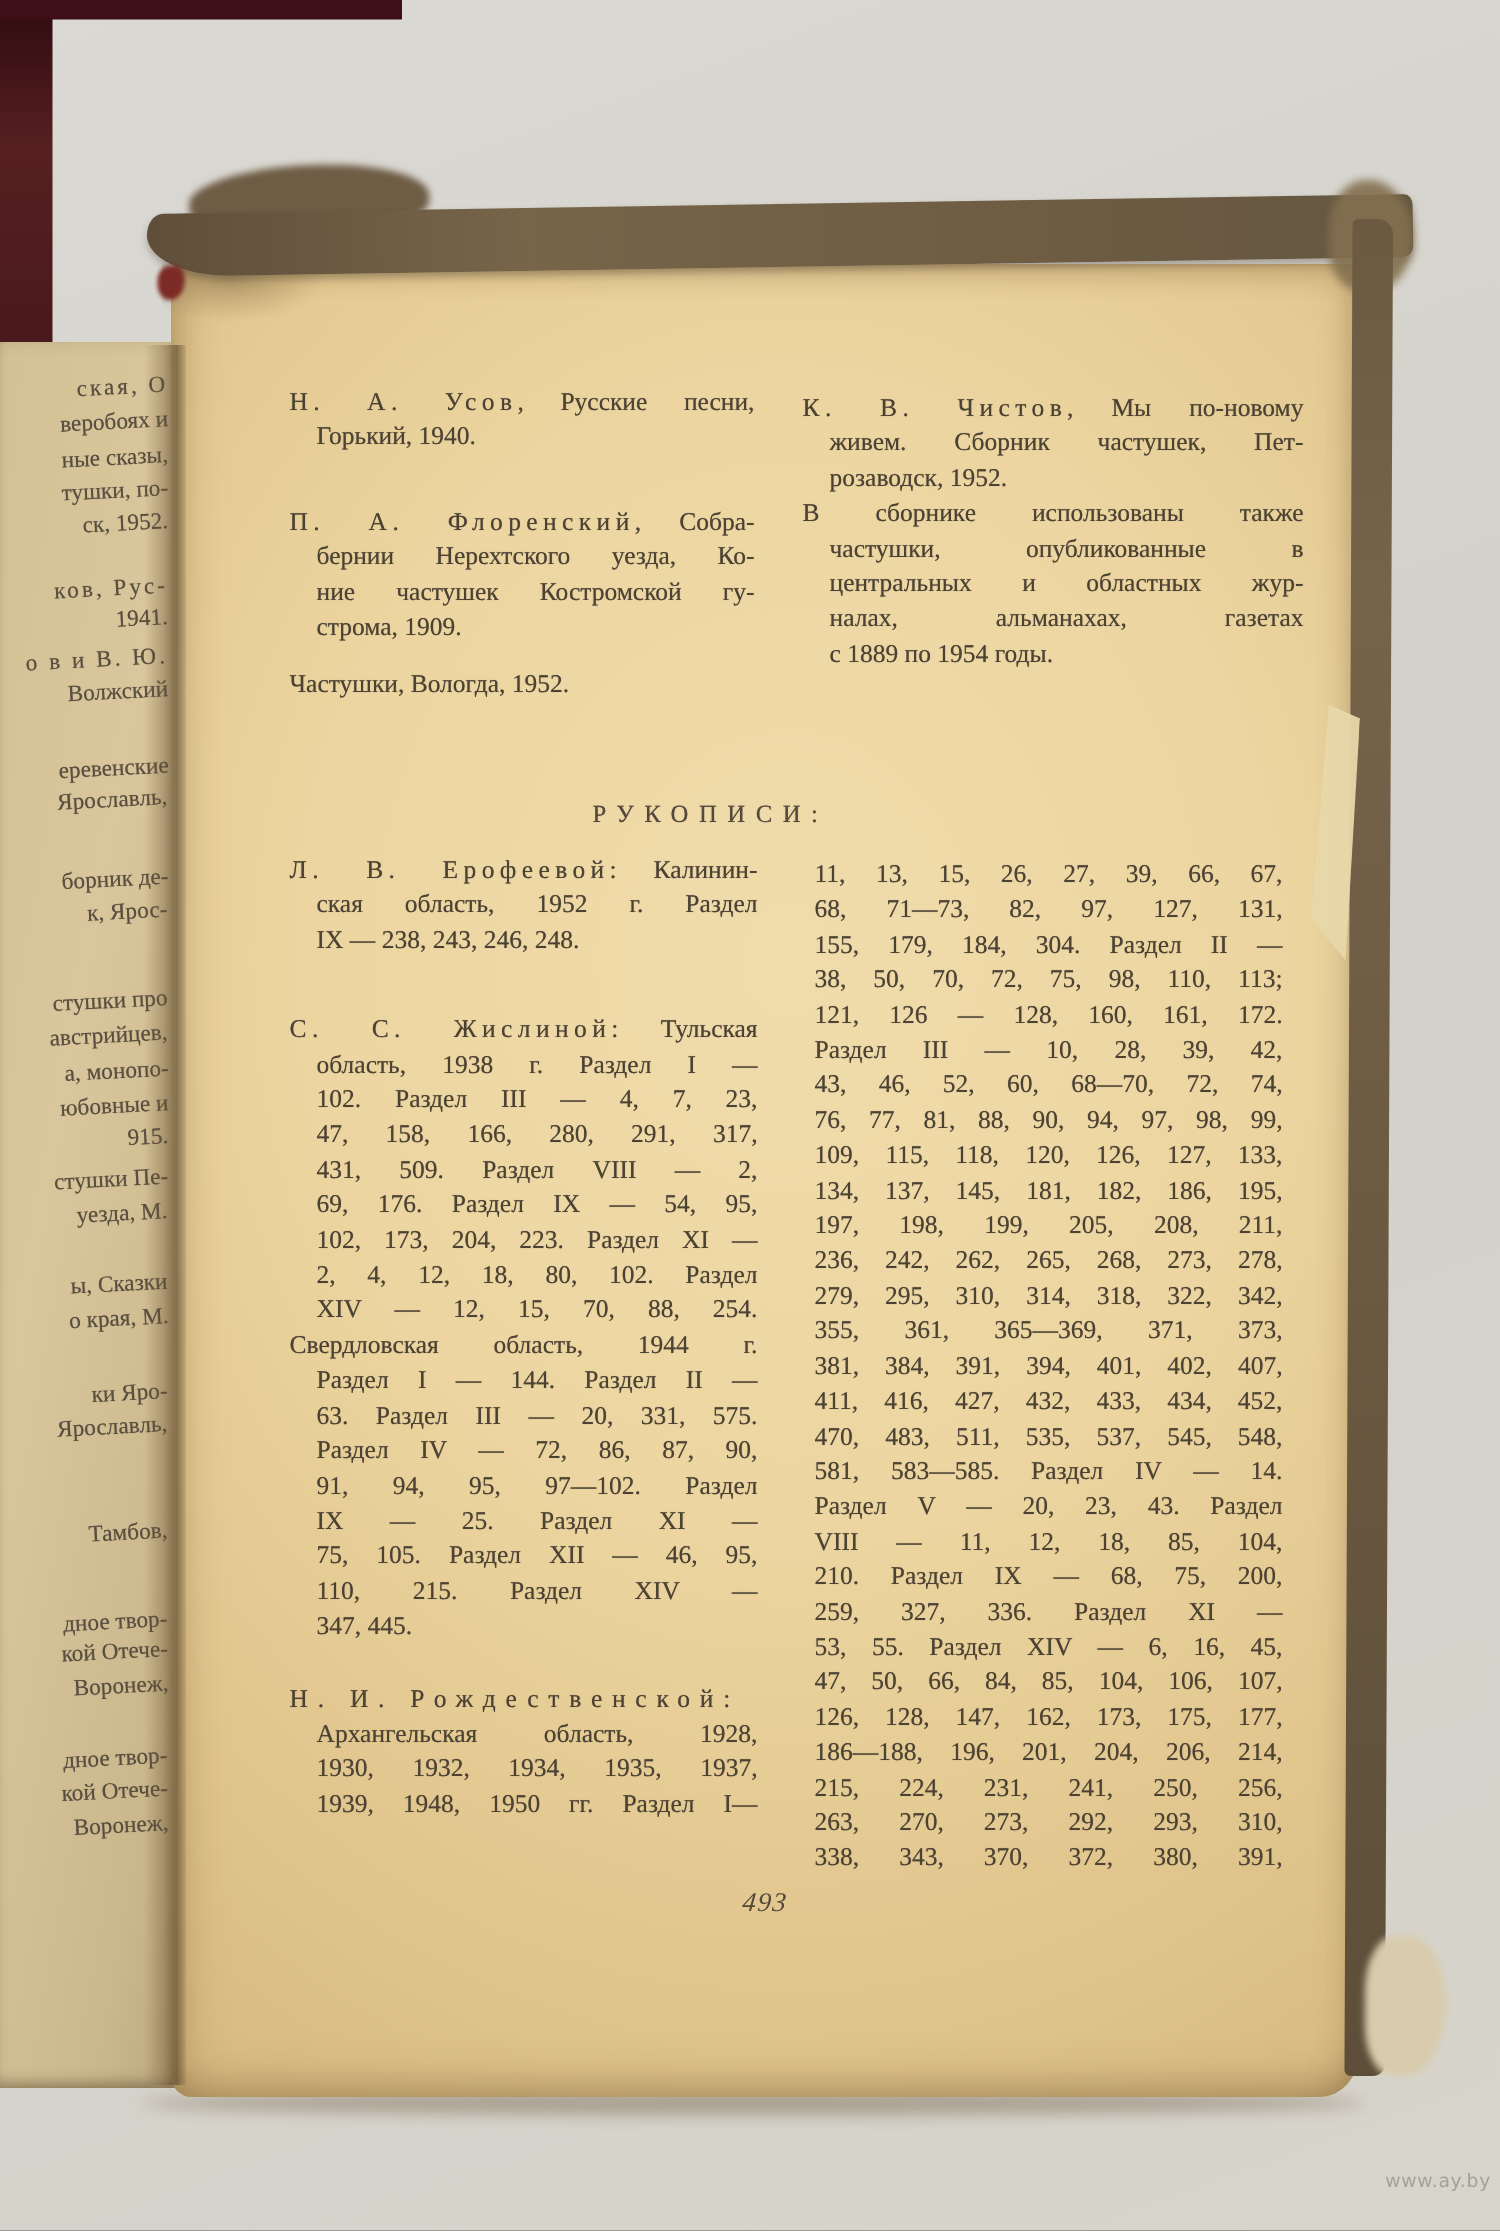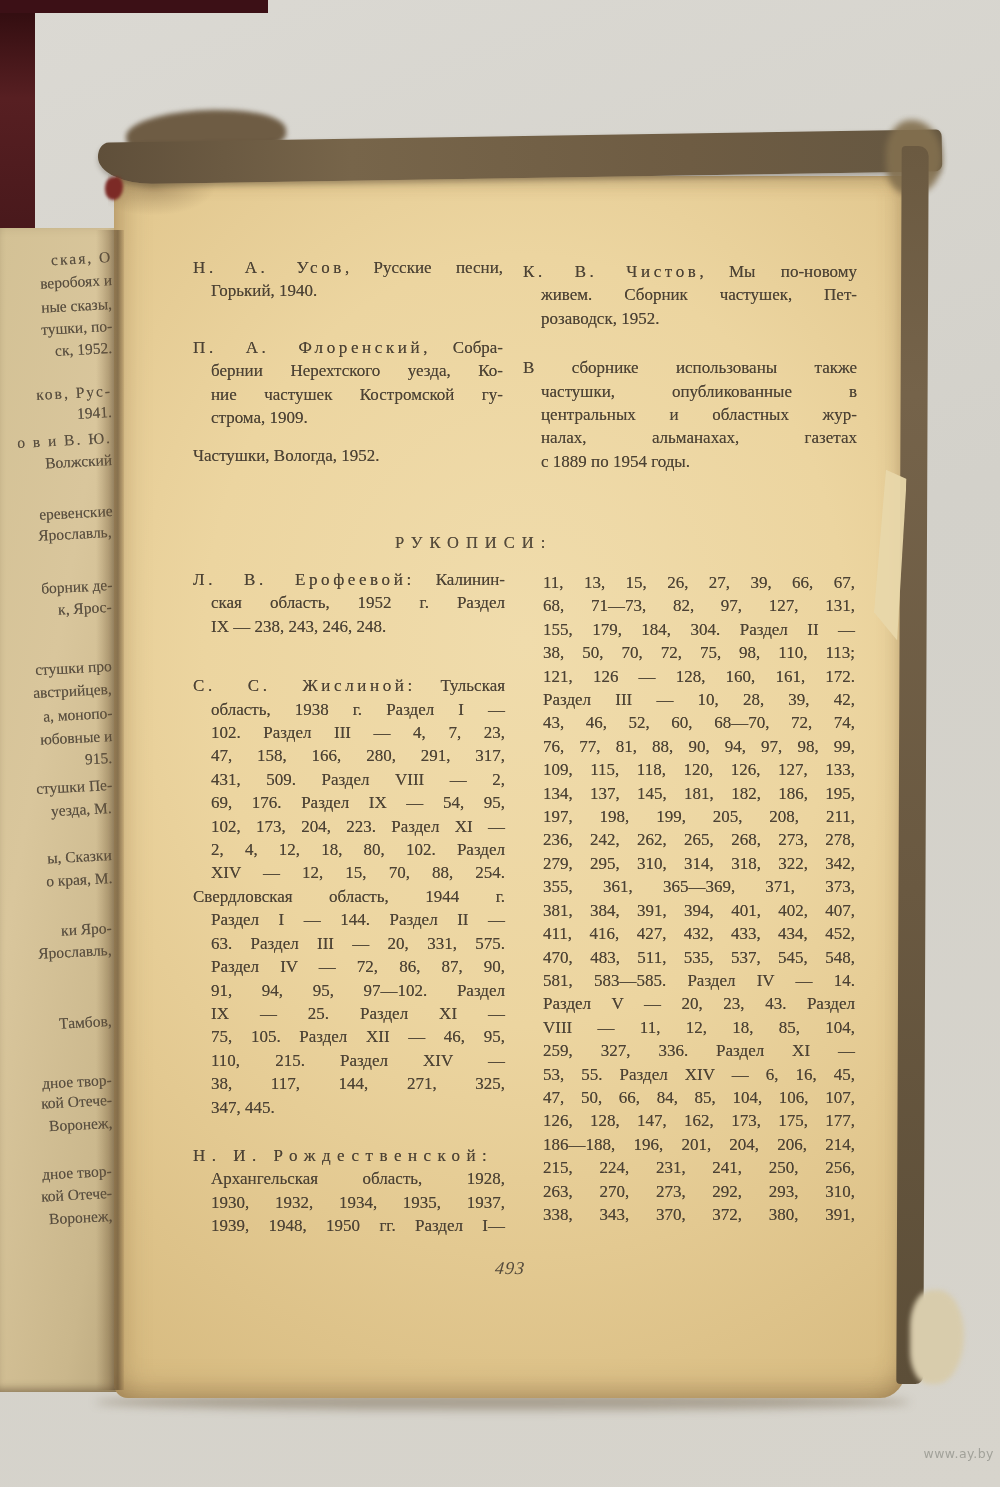--- a/index.html
+++ b/index.html
@@ -54,21 +54,21 @@
     border-radius:45% 55% 60% 40%;filter:blur(2.5px);}
   
   .col{position:absolute;color:#4c4234;font-size:17px;line-height:23.4px;
     text-shadow:0 0 .5px rgba(76,66,52,.65);}
   .line{text-align:justify;text-align-last:justify;margin-left:18px;}
   .line.first{margin-left:0;}
   .line.end{text-align-last:left;}
   .nm{letter-spacing:3.6px;}
   .nm.wide{letter-spacing:6.5px;}
   .biblio-left{left:79px;top:80px;width:310px;}
-  .biblio-right{left:409px;top:84px;width:334px;}
+  .biblio-right{left:421px;top:84px;width:334px;}
   .heading{position:absolute;left:281px;top:357px;width:260px;
     letter-spacing:7px;font-size:16.5px;color:#544a3b;text-shadow:0 0 .5px rgba(76,66,52,.65);}
   .ms-left{left:79px;top:392px;width:312px;}
   .ms-right{left:429px;top:395px;width:312px;}
   .page-num{position:absolute;left:346px;top:1082px;width:100px;text-align:center;
     font-style:italic;font-size:18px;color:#544a3b;letter-spacing:1px;transform:skewX(-6deg);}
   .watermark{position:absolute;right:6px;top:1446px;font-family:"DejaVu Sans",sans-serif;
     font-size:12.5px;color:#a2a29a;letter-spacing:.5px;}
 </style>
 </head>
@@ -133,21 +133,21 @@
         <div class="line first end">Частушки, Вологда, 1952.</div>
       </div>
     </div>
 
     <div class="col biblio-right">
       <div>
         <div class="line first"><span class="nm">К. В. Чистов</span><span>, Мы по-новому</span></div>
         <div class="line">живем. Сборник частушек, Пет-</div>
         <div class="line end">розаводск, 1952.</div>
       </div>
-      <div style="margin-top:26px">
+      <div style="">
         <div class="line first">В сборнике использованы также</div>
         <div class="line">частушки, опубликованные в</div>
         <div class="line">центральных и областных жур-</div>
         <div class="line">налах, альманахах, газетах</div>
         <div class="line end">с 1889 по 1954 годы.</div>
       </div>
     </div>
 
     <div class="heading">РУКОПИСИ:</div>
 
@@ -170,21 +170,20 @@
       </div>
       <div>
         <div class="line first">Свердловская область, 1944 г.</div>
         <div class="line">Раздел I — 144. Раздел II —</div>
         <div class="line">63. Раздел III — 20, 331, 575.</div>
         <div class="line">Раздел IV — 72, 86, 87, 90,</div>
         <div class="line">91, 94, 95, 97—102. Раздел</div>
         <div class="line">IX — 25. Раздел XI —</div>
         <div class="line">75, 105. Раздел XII — 46, 95,</div>
         <div class="line">110, 215. Раздел XIV —</div>
-        <div class="line">38, 117, 144, 271, 325,</div>
         <div class="line end">347, 445.</div>
       </div>
       <div style="margin-top:25px">
         <div class="line first end"><span class="nm wide">Н. И. Рождественской</span><span>:</span></div>
         <div class="line">Архангельская область, 1928,</div>
         <div class="line">1930, 1932, 1934, 1935, 1937,</div>
         <div class="line">1939, 1948, 1950 гг. Раздел I—</div>
       </div>
     </div>
 
@@ -202,20 +201,21 @@
       <div class="line first">197, 198, 199, 205, 208, 211,</div>
       <div class="line first">236, 242, 262, 265, 268, 273, 278,</div>
       <div class="line first">279, 295, 310, 314, 318, 322, 342,</div>
       <div class="line first">355, 361, 365—369, 371, 373,</div>
       <div class="line first">381, 384, 391, 394, 401, 402, 407,</div>
       <div class="line first">411, 416, 427, 432, 433, 434, 452,</div>
       <div class="line first">470, 483, 511, 535, 537, 545, 548,</div>
       <div class="line first">581, 583—585. Раздел IV — 14.</div>
       <div class="line first">Раздел V — 20, 23, 43. Раздел</div>
       <div class="line first">VIII — 11, 12, 18, 85, 104,</div>
+      <div class="line first">210. Раздел IX — 68, 75, 200,</div>
       <div class="line first">259, 327, 336. Раздел XI —</div>
       <div class="line first">53, 55. Раздел XIV — 6, 16, 45,</div>
       <div class="line first">47, 50, 66, 84, 85, 104, 106, 107,</div>
       <div class="line first">126, 128, 147, 162, 173, 175, 177,</div>
       <div class="line first">186—188, 196, 201, 204, 206, 214,</div>
       <div class="line first">215, 224, 231, 241, 250, 256,</div>
       <div class="line first">263, 270, 273, 292, 293, 310,</div>
       <div class="line first">338, 343, 370, 372, 380, 391,</div>
     </div>
 

